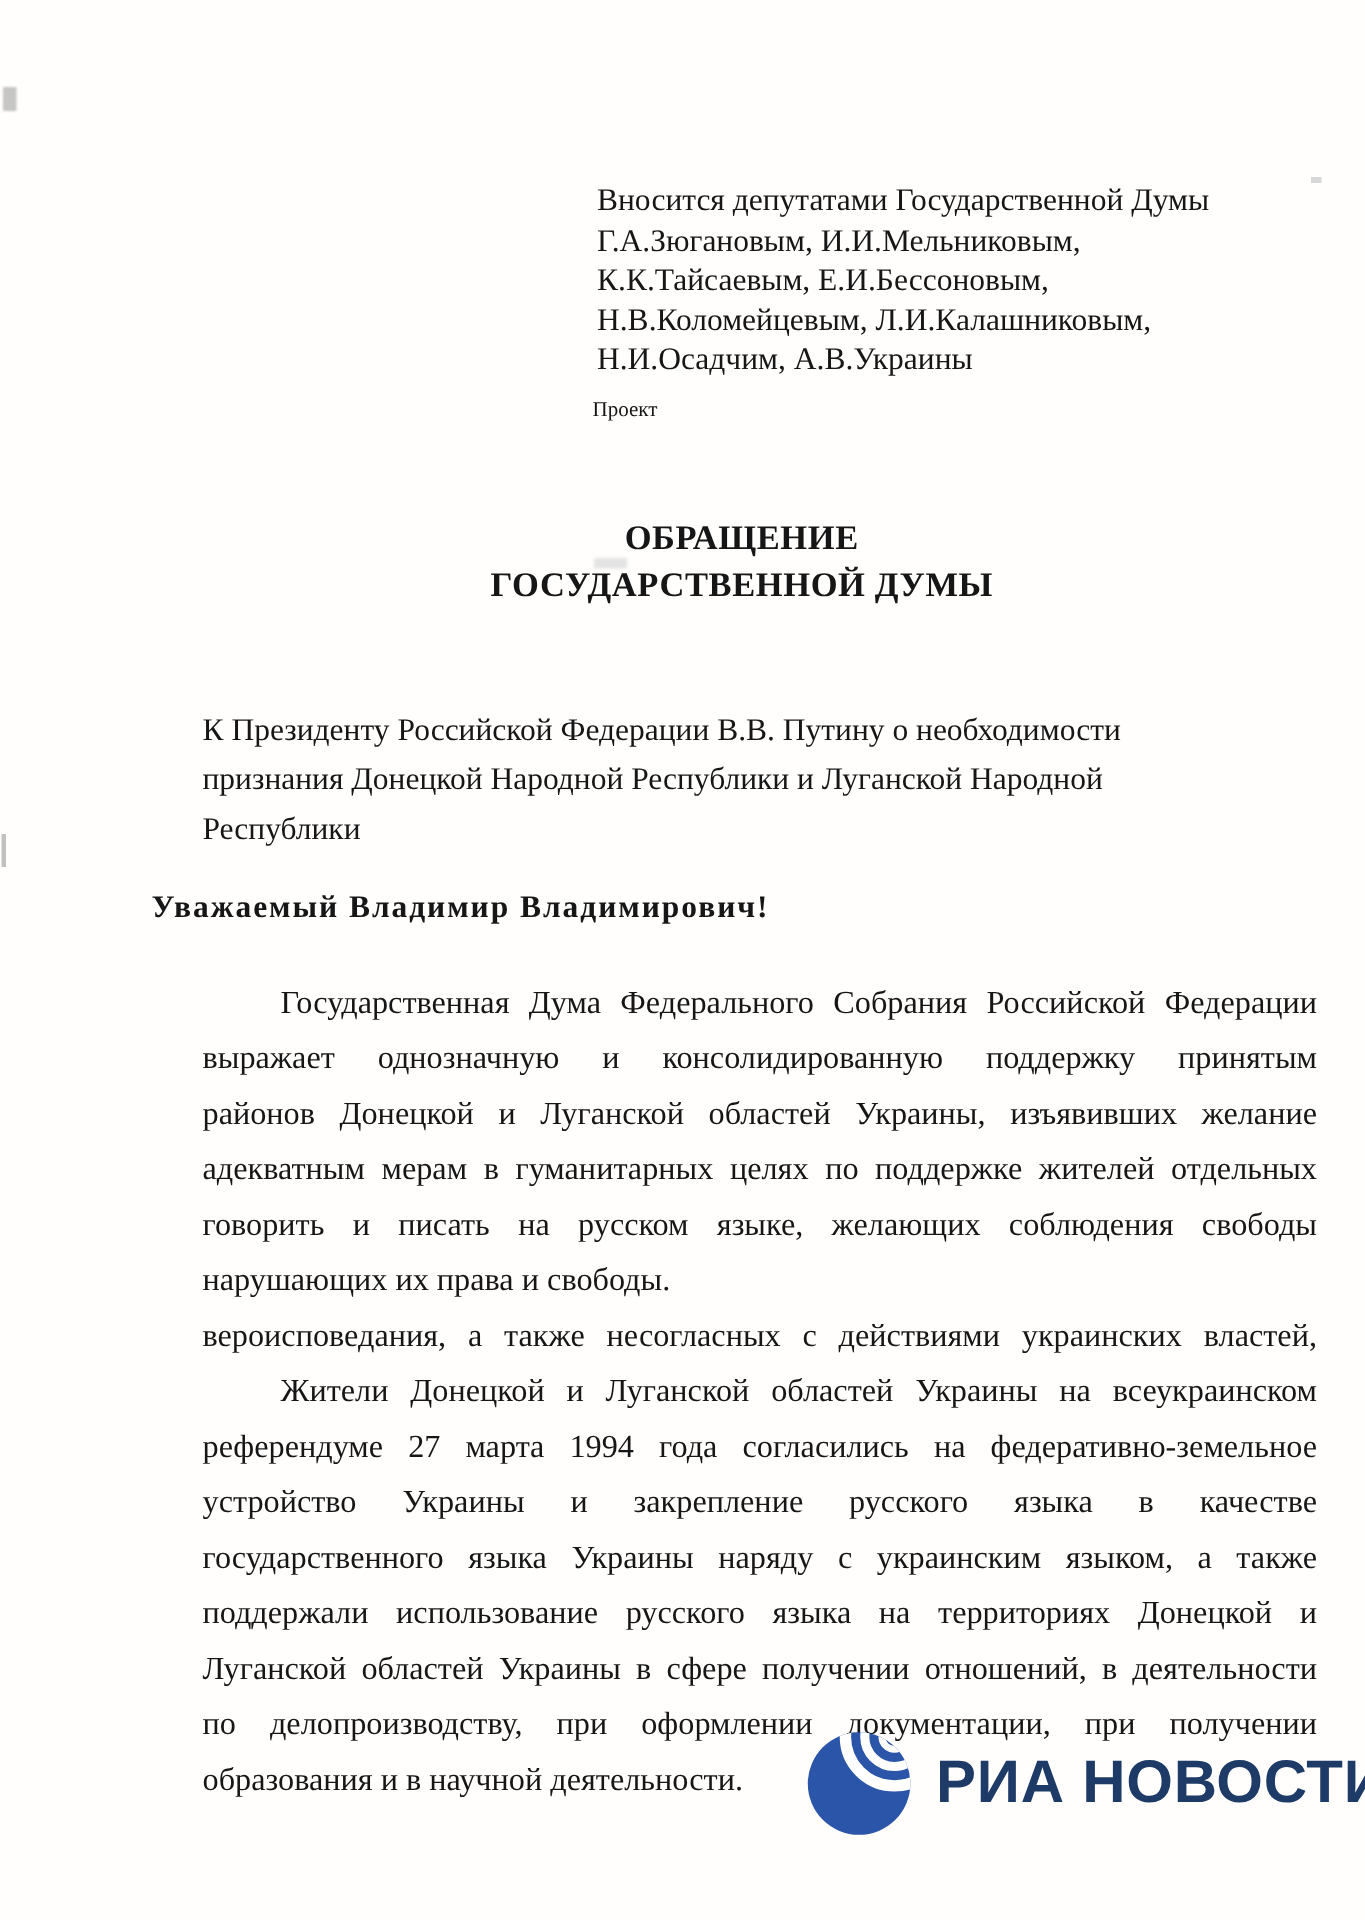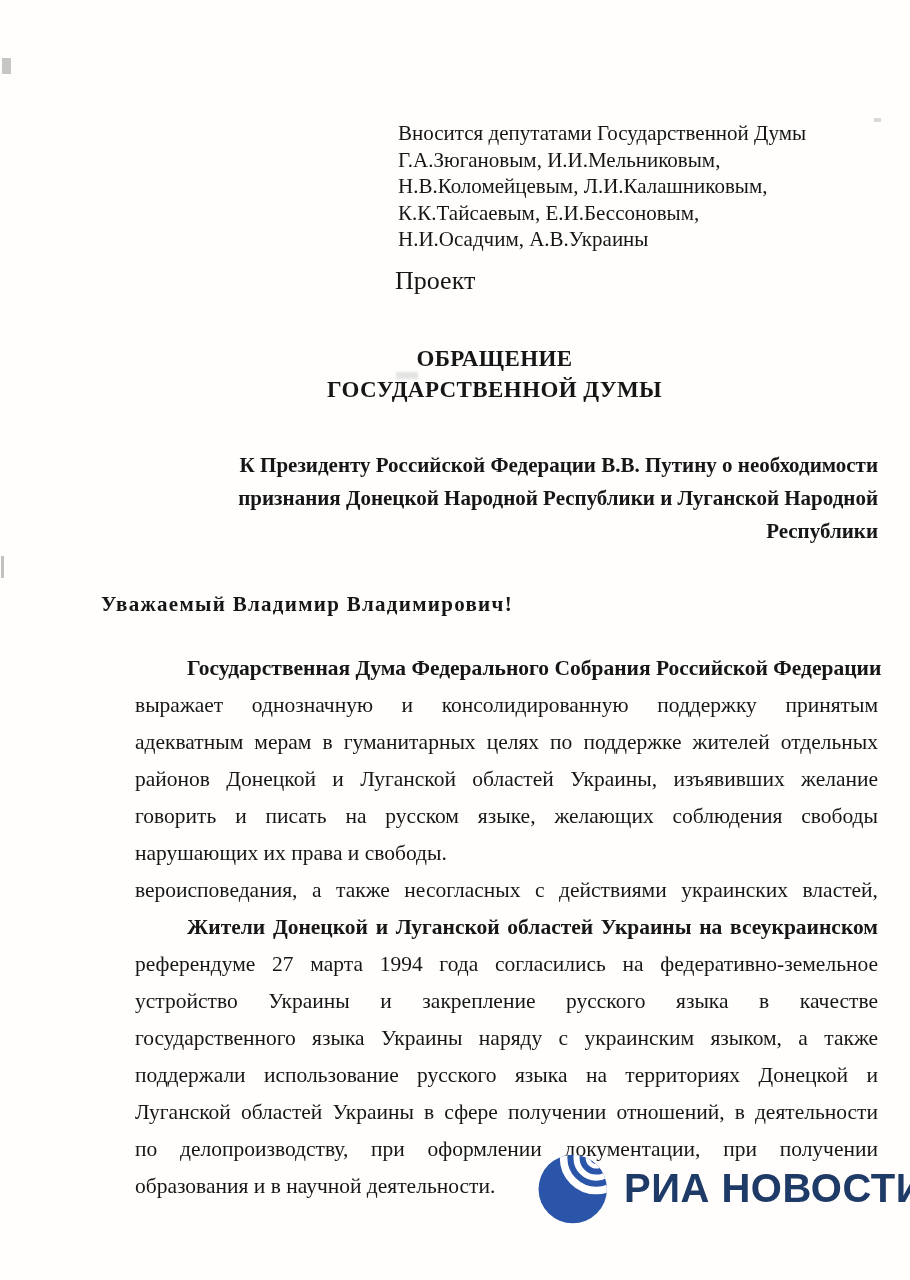--- a/index.html
+++ b/index.html
@@ -8,42 +8,42 @@
     background:#fffefd; color:#161616;
     font-family:"Liberation Serif", serif;
   }
   .page { position:absolute; inset:0; }
 
   .submitters {
     position:absolute; left:398px; top:86px;
     font-size:21px; line-height:26.5px; white-space:nowrap;margin-top:34px;
   }
   .draft {
-    position:absolute; left:395px; top:266px; font-size:26px;
+    position:absolute; left:395px; top:266px; font-size:14px;
   }
   .doc-title {
     position:absolute; left:135px; top:312px; width:743px;
     text-align:center; font-weight:bold; font-size:23px; line-height:30.5px;
     transform:translateX(-12px); letter-spacing:0.4px;margin-top:32px;
   }
   .subject {
-    position:absolute; left:135px; top:449px; width:743px;
-    text-align:right; font-weight:bold; font-size:21px; line-height:33px;
+    position:absolute; left:135px; top:470px; width:743px;
+    text-align:left; font-weight:normal; font-size:21px; line-height:33px;
   }
   .salutation {
     position:absolute; left:135px; top:592px; width:743px;
     text-align:left; font-weight:bold; font-size:21px; letter-spacing:1.3px;
     transform:translateX(-34px);
   }
   .body-text {
     position:absolute; left:135px; top:650px; width:743px;
     font-size:21.5px; line-height:37px;
   }
   .bl { text-align:justify; text-align-last:justify; white-space:nowrap; }
-  .bl.indent { text-indent:52px;font-weight:bold; }
+  .bl.indent { text-indent:52px; }
   .bl.last { text-align-last:left; }
 
   .logo {
     position:absolute; left:537px; top:1149px; height:78px;
     display:flex; align-items:center;
   }
   .logo .brand {
     font-family:"Liberation Sans", sans-serif; font-weight:bold;
     font-size:40px; color:#1e3a66; letter-spacing:0.5px; margin-left:11px;
     white-space:nowrap;
@@ -56,22 +56,22 @@
   .a4 { left:874px; top:118px; width:7px;  height:4px;  background:#cfcfcf; opacity:.8; filter:blur(0.5px); }
 </style>
 </head>
 <body>
 
 <div class="page">
 
   <div class="submitters">
     <div>Вносится депутатами Государственной Думы</div>
     <div>Г.А.Зюгановым, И.И.Мельниковым,</div>
+    <div>К.К.Тайсаевым, Е.И.Бессоновым,</div>
     <div>Н.В.Коломейцевым, Л.И.Калашниковым,</div>
-    <div>К.К.Тайсаевым, Е.И.Бессоновым,</div>
     <div>Н.И.Осадчим, А.В.Украины</div>
   </div>
 
   <div class="draft">Проект</div>
 
   <div class="doc-title">
     <div>ОБРАЩЕНИЕ</div>
     <div>ГОСУДАРСТВЕННОЙ ДУМЫ</div>
   </div>
 
@@ -79,22 +79,22 @@
     <div>К Президенту Российской Федерации В.В. Путину о необходимости</div>
     <div>признания Донецкой Народной Республики и Луганской Народной</div>
     <div>Республики</div>
   </div>
 
   <div class="salutation">Уважаемый Владимир Владимирович!</div>
 
   <div class="body-text">
     <div class="bl indent">Государственная Дума Федерального Собрания Российской Федерации</div>
     <div class="bl">выражает однозначную и консолидированную поддержку принятым</div>
+    <div class="bl">районов Донецкой и Луганской областей Украины, изъявивших желание</div>
     <div class="bl">адекватным мерам в гуманитарных целях по поддержке жителей отдельных</div>
-    <div class="bl">районов Донецкой и Луганской областей Украины, изъявивших желание</div>
     <div class="bl">говорить и писать на русском языке, желающих соблюдения свободы</div>
     <div class="bl last">нарушающих их права и свободы.</div>
     <div class="bl">вероисповедания, а также несогласных с действиями украинских властей,</div>
 
     <div class="bl indent">Жители Донецкой и Луганской областей Украины на всеукраинском</div>
     <div class="bl">референдуме 27 марта 1994 года согласились на федеративно-земельное</div>
     <div class="bl">устройство Украины и закрепление русского языка в качестве</div>
     <div class="bl">государственного языка Украины наряду с украинским языком, а также</div>
     <div class="bl">поддержали использование русского языка на территориях Донецкой и</div>
     <div class="bl">Луганской областей Украины в сфере получении отношений, в деятельности</div>

